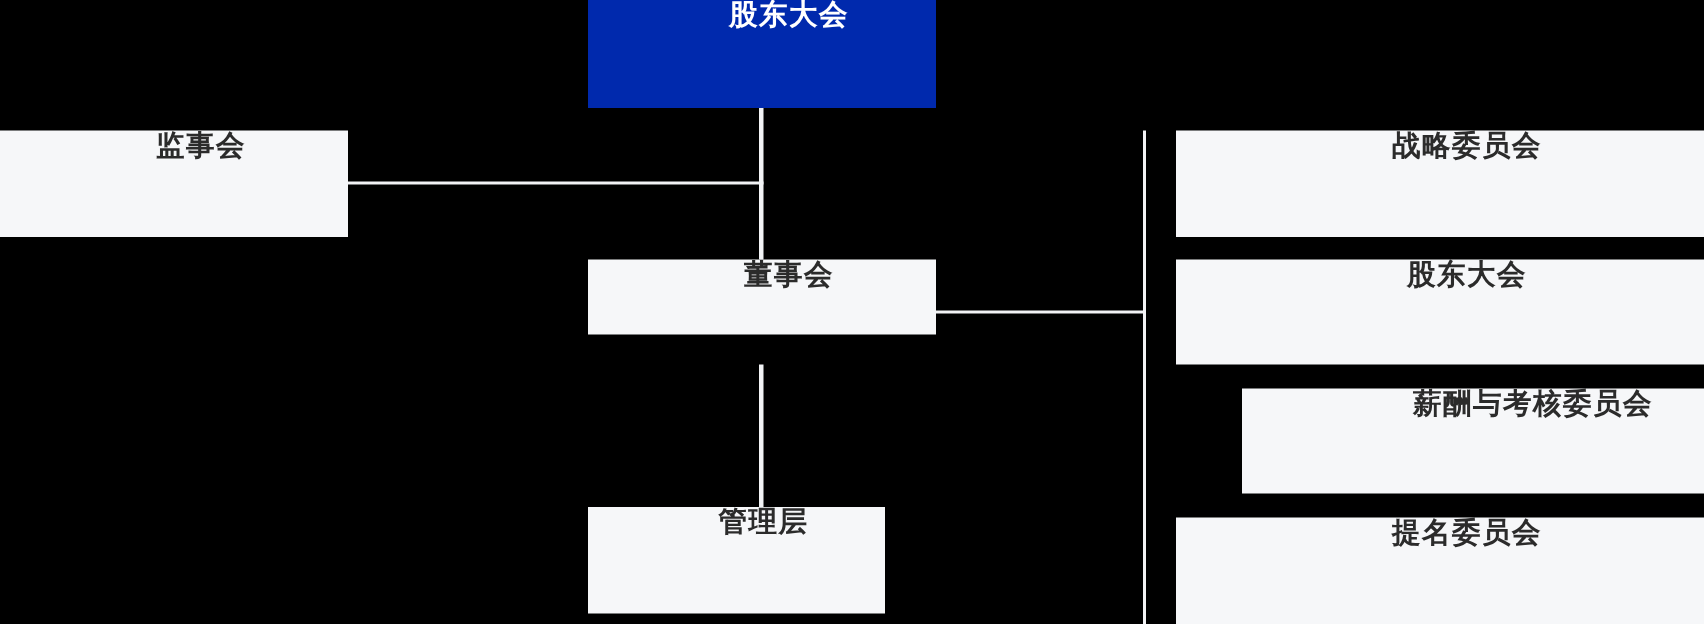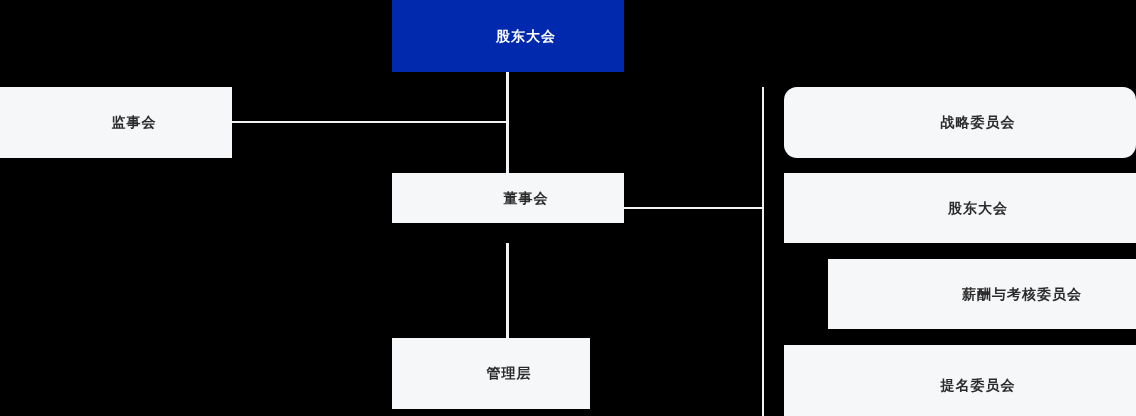--- a/index.html
+++ b/index.html
@@ -13,24 +13,23 @@
   #org-chart {
     position: relative;
     width: 1136px;
     height: 416px;
     background: #000000;
     overflow: hidden;
   }
   .node {
     position: absolute;
     display: flex;
-    align-items: center;
     justify-content: center;
     box-sizing: border-box;
-    font-size: 14px;
+    font-size: 19px;
     font-weight: bold;
     letter-spacing: 1px;
     line-height: 1.2;
     text-align: center;
     white-space: nowrap;
     padding-left: 36px;
   }
   .node.root {
     background: #0029AD;
     color: #ffffff;
@@ -42,21 +41,21 @@
   .connector {
     position: absolute;
     background: #F2F3F5;
   }
 
   
   #node-shareholders   { left: 392px; top: 0px;   width: 232px; height: 72px; }
   #node-supervisors    { left: 0px;   top: 87px;  width: 232px; height: 71px; }
   #node-board          { left: 392px; top: 173px; width: 232px; height: 50px; }
   #node-management     { left: 392px; top: 338px; width: 198px; height: 71px; }
-  #node-strategy       { left: 784px; top: 87px;  width: 352px; height: 71px; border-radius: 13px; }
+  #node-strategy       { left: 784px; top: 87px;  width: 352px; height: 71px; }
   #node-audit          { left: 784px; top: 173px; width: 352px; height: 70px; }
   #node-remuneration   { left: 828px; top: 259px; width: 352px; height: 70px; }
   #node-nomination     { left: 784px; top: 345px; width: 352px; height: 81px; }
 
   
   #conn-shareholders-board   { left: 506px; top: 72px;  width: 3px;   height: 101px; }
   #conn-board-management     { left: 506px; top: 243px; width: 3px;   height: 102px; }
   #conn-supervisors-trunk    { left: 232px; top: 121px; width: 277px; height: 2px;  }
   #conn-board-committees     { left: 624px; top: 207px; width: 140px; height: 2px;  }
   #conn-committee-spine      { left: 762px; top: 87px;  width: 2px;   height: 329px;}

